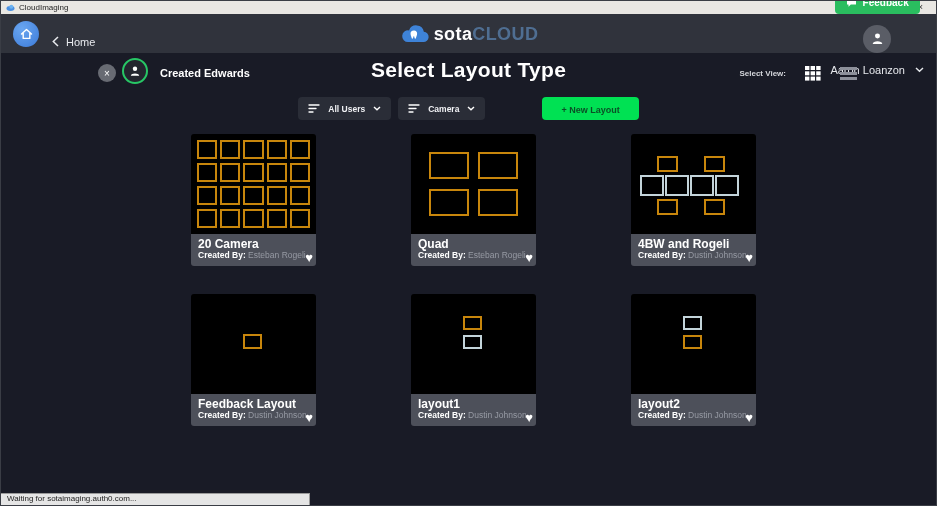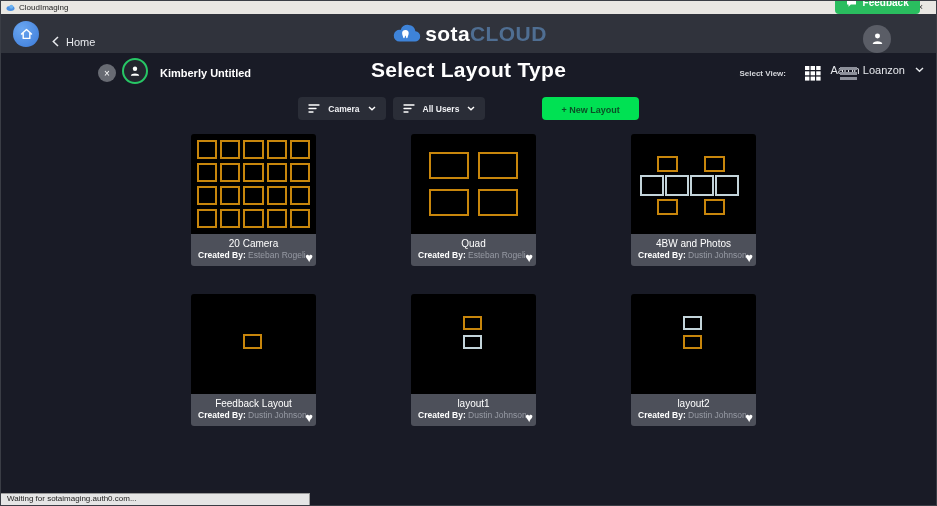--- a/index.html
+++ b/index.html
@@ -17,21 +17,21 @@
   .tb-max { width:6px; height:6px; border:1px solid #333; display:inline-block; }
   .tb-close { font-size:9px; line-height:9px; }
   
   .appheader { height:39px; background:#30333c; display:flex; align-items:center; position:relative; padding:0 12px; }
   .home-btn { width:26px; height:26px; border-radius:50%; border:none; cursor:pointer;
     background:radial-gradient(circle at 35% 30%, #6aa6f0, #3c7bd9);
     display:flex; align-items:center; justify-content:center; flex:none; }
   .back { display:flex; align-items:center; gap:7px; margin-left:13px; color:#e8eaee; font-size:11px; cursor:pointer;margin-top:16px; }
   .brand { position:absolute; left:50%; top:50%; transform:translate(-50%,-50%);
     display:flex; align-items:center; gap:5px; }
-  .brand-text { font-size:21px; font-weight:bold; color:#fff; letter-spacing:.4px; }
+  .brand-text { font-size:18px; font-weight:bold; color:#fff; letter-spacing:.4px; }
   .brand-light { color:#4f6e92; font-weight:bold; }
   .header-right { margin-left:auto; display:flex; align-items:center; gap:11px;flex-direction:column; }
   .feedback-btn { background:#2abd5f; color:#fff; font-size:10px; font-weight:bold; height:22px;
     padding:0 11px; border:none; border-radius:4px; display:flex; align-items:center; gap:6px; cursor:pointer;
     font-family:"Liberation Sans", sans-serif; }
   .avatar { width:28px; height:28px; border-radius:50%; background:#5a5d66;
     display:flex; align-items:center; justify-content:center; }
   .user-menu { display:flex; align-items:center; gap:10px; cursor:pointer; }
   .user-name { color:#e6e8ec; font-size:11px; }
   
@@ -56,21 +56,21 @@
     font-family:"Liberation Sans", sans-serif; }
   
   .cards-grid { position:absolute; left:190px; top:81px; display:grid;
     grid-template-columns:repeat(3,125px); column-gap:95px; row-gap:28px; }
   .card { width:125px; border-radius:3px; cursor:pointer; }
   .preview { height:100px; background:#000; position:relative; border-radius:3px 3px 0 0; }
   .prect { position:absolute; border:2px solid; background:transparent; }
   .pgrid { position:absolute; display:grid; }
   .pgrid div { border:2px solid; }
   .cfooter { height:32px; background:#4d505a; position:relative; padding:4px 7px 0; border-radius:0 0 3px 3px; }
-  .ctitle { font-size:10px; font-weight:normal; color:#fff; line-height:12px; white-space:nowrap;text-align:center; }
+  .ctitle { font-size:12px; font-weight:bold; color:#fff; line-height:12px; white-space:nowrap; }
   .cby { font-size:8.5px; color:#fff; font-weight:bold; line-height:11px; white-space:nowrap;
     overflow:hidden; width:108px; }
   .cby .nm { color:#979aa4; font-weight:normal; }
   .cheart { position:absolute; right:3px; bottom:2px; color:#fff; font-size:13px; line-height:13px; cursor:pointer; }
   
   .pagination { position:absolute; top:387px; left:0; right:0; display:flex; justify-content:center;
     align-items:center; font-size:8px; color:#dfe1e6; }
   .pg-value { margin-left:4px; cursor:pointer; }
   .pg-range { margin-left:15px; }
   .pg-next { margin-left:40px; background:none; border:none; color:#fff; font-size:14px; font-weight:bold;
@@ -139,21 +139,21 @@
 
 <div class="main">
 
   <button class="x-btn">×</button>
   <div class="patient-avatar">
     <svg width="12" height="12" viewBox="0 0 12 12">
       <circle cx="6" cy="3.7" r="2.2" fill="#fff"></circle>
         <path d="M1.8 10.8 C1.8 7.8 10.2 7.8 10.2 10.8 z" fill="#fff"></path>
     </svg>
   </div>
-  <span class="patient-name">Kimberly Untitled</span>
+  <span class="patient-name">Created Edwards</span>
 
   <div class="page-title">Select Layout Type</div>
 
   <div class="select-view">
     <span class="sv-label">Select View:</span>
     <button class="sv-btn">
       <svg width="16" height="15" viewBox="0 0 16 15">
         <g fill="#fff">
           <rect x="0" y="0" width="4.4" height="4"></rect>
             <rect x="5.6" y="0" width="4.4" height="4"></rect>
@@ -180,34 +180,34 @@
 
   <div class="filter-row">
     <button class="dd">
       <svg width="12" height="9" viewBox="0 0 12 9">
         <g stroke="#fff" stroke-width="1.3" stroke-linecap="round">
           <line x1="1" y1="1" x2="11" y2="1"></line>
             <line x1="1" y1="4.5" x2="8" y2="4.5"></line>
             <line x1="1" y1="8" x2="5" y2="8"></line>
         </g>
       </svg>
-      <span class="dd-label">Camera</span>
+      <span class="dd-label">All Users</span>
       <svg width="8" height="5" viewBox="0 0 8 5">
         <polyline points="1,1 4,3.8 7,1" fill="none" stroke="#fff" stroke-width="1.4"></polyline>
       </svg>
     </button>
     <button class="dd">
       <svg width="12" height="9" viewBox="0 0 12 9">
         <g stroke="#fff" stroke-width="1.3" stroke-linecap="round">
           <line x1="1" y1="1" x2="11" y2="1"></line>
             <line x1="1" y1="4.5" x2="8" y2="4.5"></line>
             <line x1="1" y1="8" x2="5" y2="8"></line>
         </g>
       </svg>
-      <span class="dd-label">All Users</span>
+      <span class="dd-label">Camera</span>
       <svg width="8" height="5" viewBox="0 0 8 5">
         <polyline points="1,1 4,3.8 7,1" fill="none" stroke="#fff" stroke-width="1.4"></polyline>
       </svg>
     </button>
     <button class="new-layout">+ New Layout</button>
   </div>
 
   <div class="cards-grid">
       <div class="card">
         <div class="preview">
@@ -260,21 +260,21 @@
           <div class="prect" style="left: 21%; top: 22%; width: 16.5%; height: 16%; border-color: rgb(200, 134, 12);"></div>
           <div class="prect" style="left: 58.5%; top: 22%; width: 16.5%; height: 16%; border-color: rgb(200, 134, 12);"></div>
           <div class="prect" style="left: 7%; top: 41%; width: 19%; height: 21%; border-color: rgb(195, 212, 218);"></div>
           <div class="prect" style="left: 27%; top: 41%; width: 19%; height: 21%; border-color: rgb(195, 212, 218);"></div>
           <div class="prect" style="left: 47%; top: 41%; width: 19%; height: 21%; border-color: rgb(195, 212, 218);"></div>
           <div class="prect" style="left: 67%; top: 41%; width: 19%; height: 21%; border-color: rgb(195, 212, 218);"></div>
           <div class="prect" style="left: 21%; top: 65%; width: 16.5%; height: 16%; border-color: rgb(200, 134, 12);"></div>
           <div class="prect" style="left: 58.5%; top: 65%; width: 16.5%; height: 16%; border-color: rgb(200, 134, 12);"></div>
         </div>
         <div class="cfooter">
-          <div class="ctitle">4BW and Photos</div>
+          <div class="ctitle">4BW and Rogeli</div>
           <div class="cby"><span>Created By: </span><span class="nm">Dustin Johnson</span></div>
           <span class="cheart">♥</span>
         </div>
       </div>
       <div class="card">
         <div class="preview">
           <div class="prect" style="left: 41.5%; top: 40%; width: 15.5%; height: 15%; border-color: rgb(200, 134, 12);"></div>
         </div>
         <div class="cfooter">
           <div class="ctitle">Feedback Layout</div>

